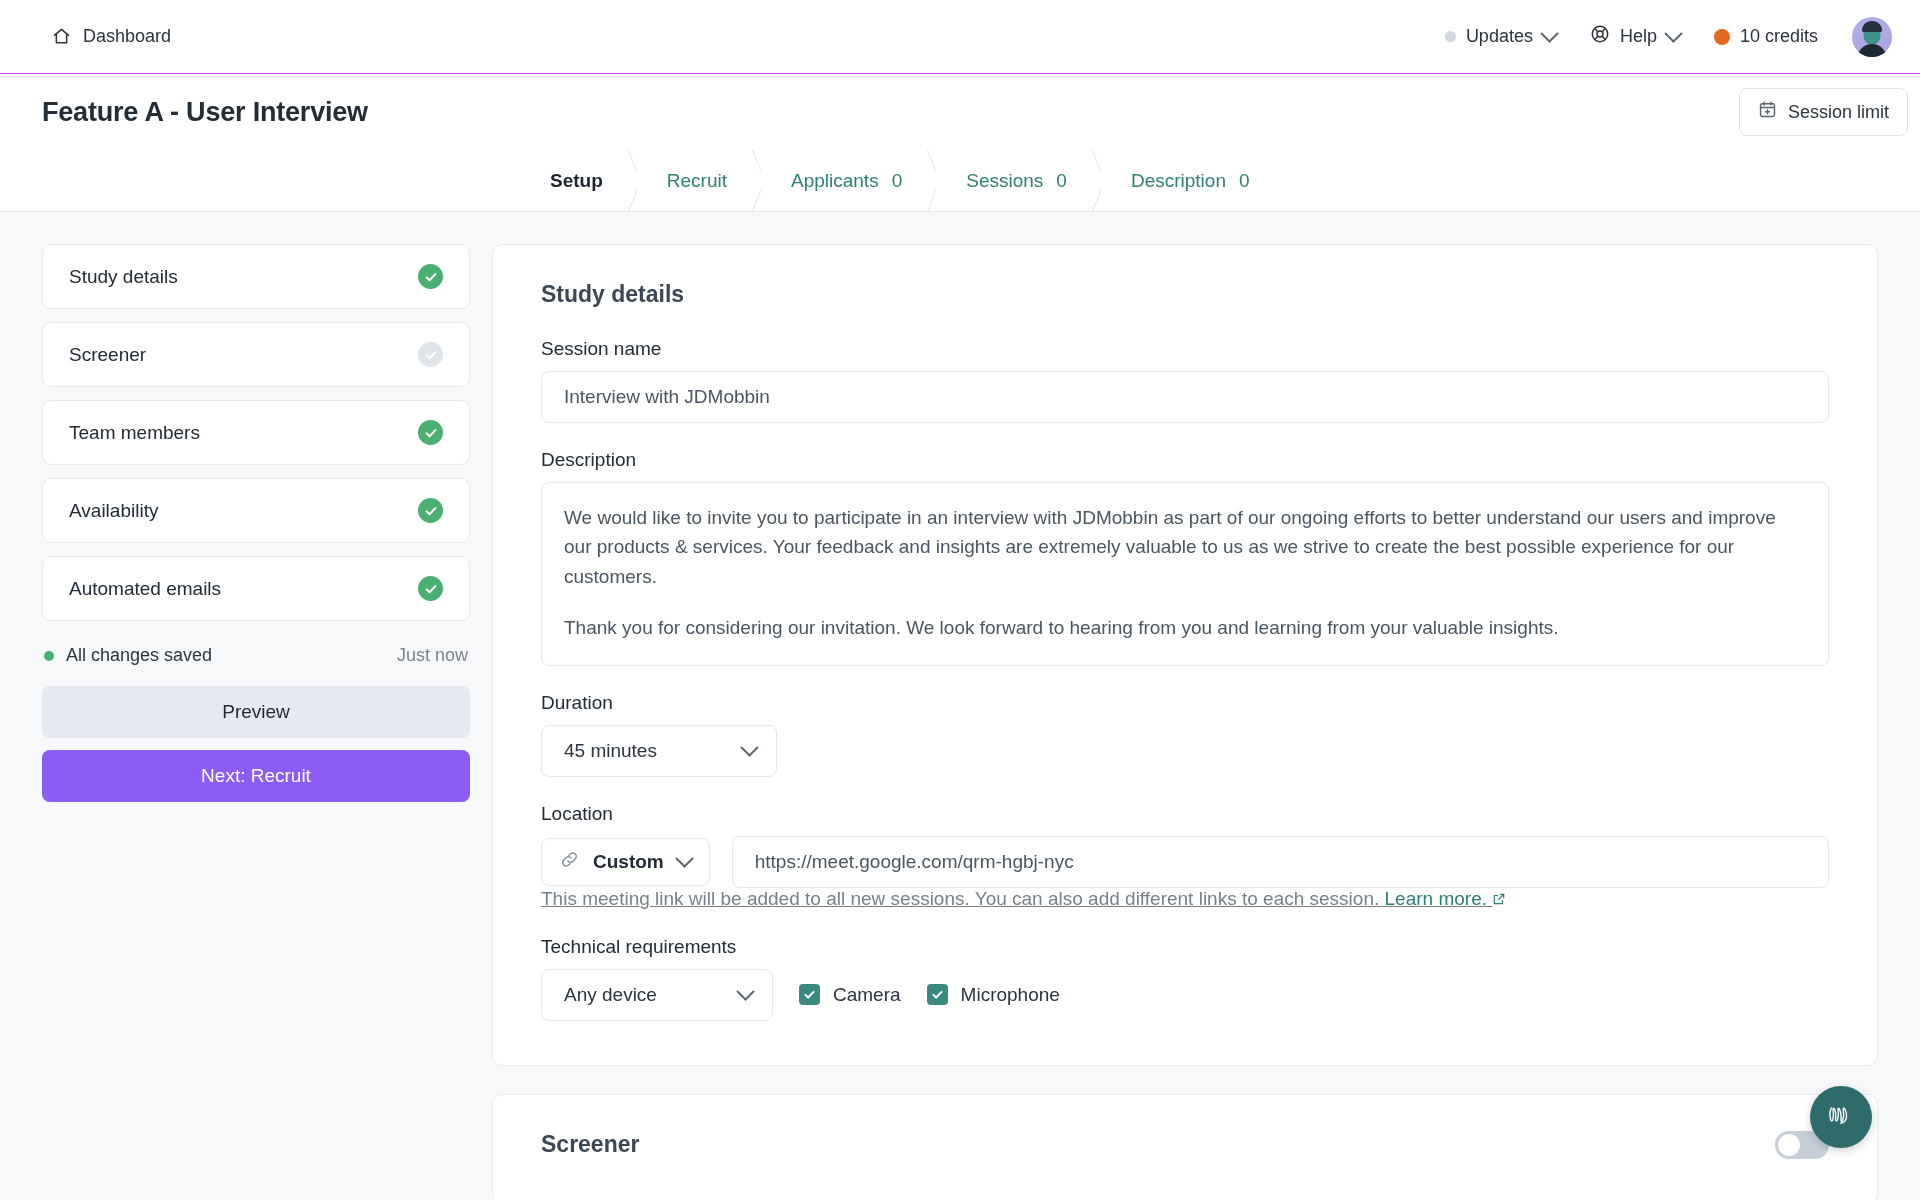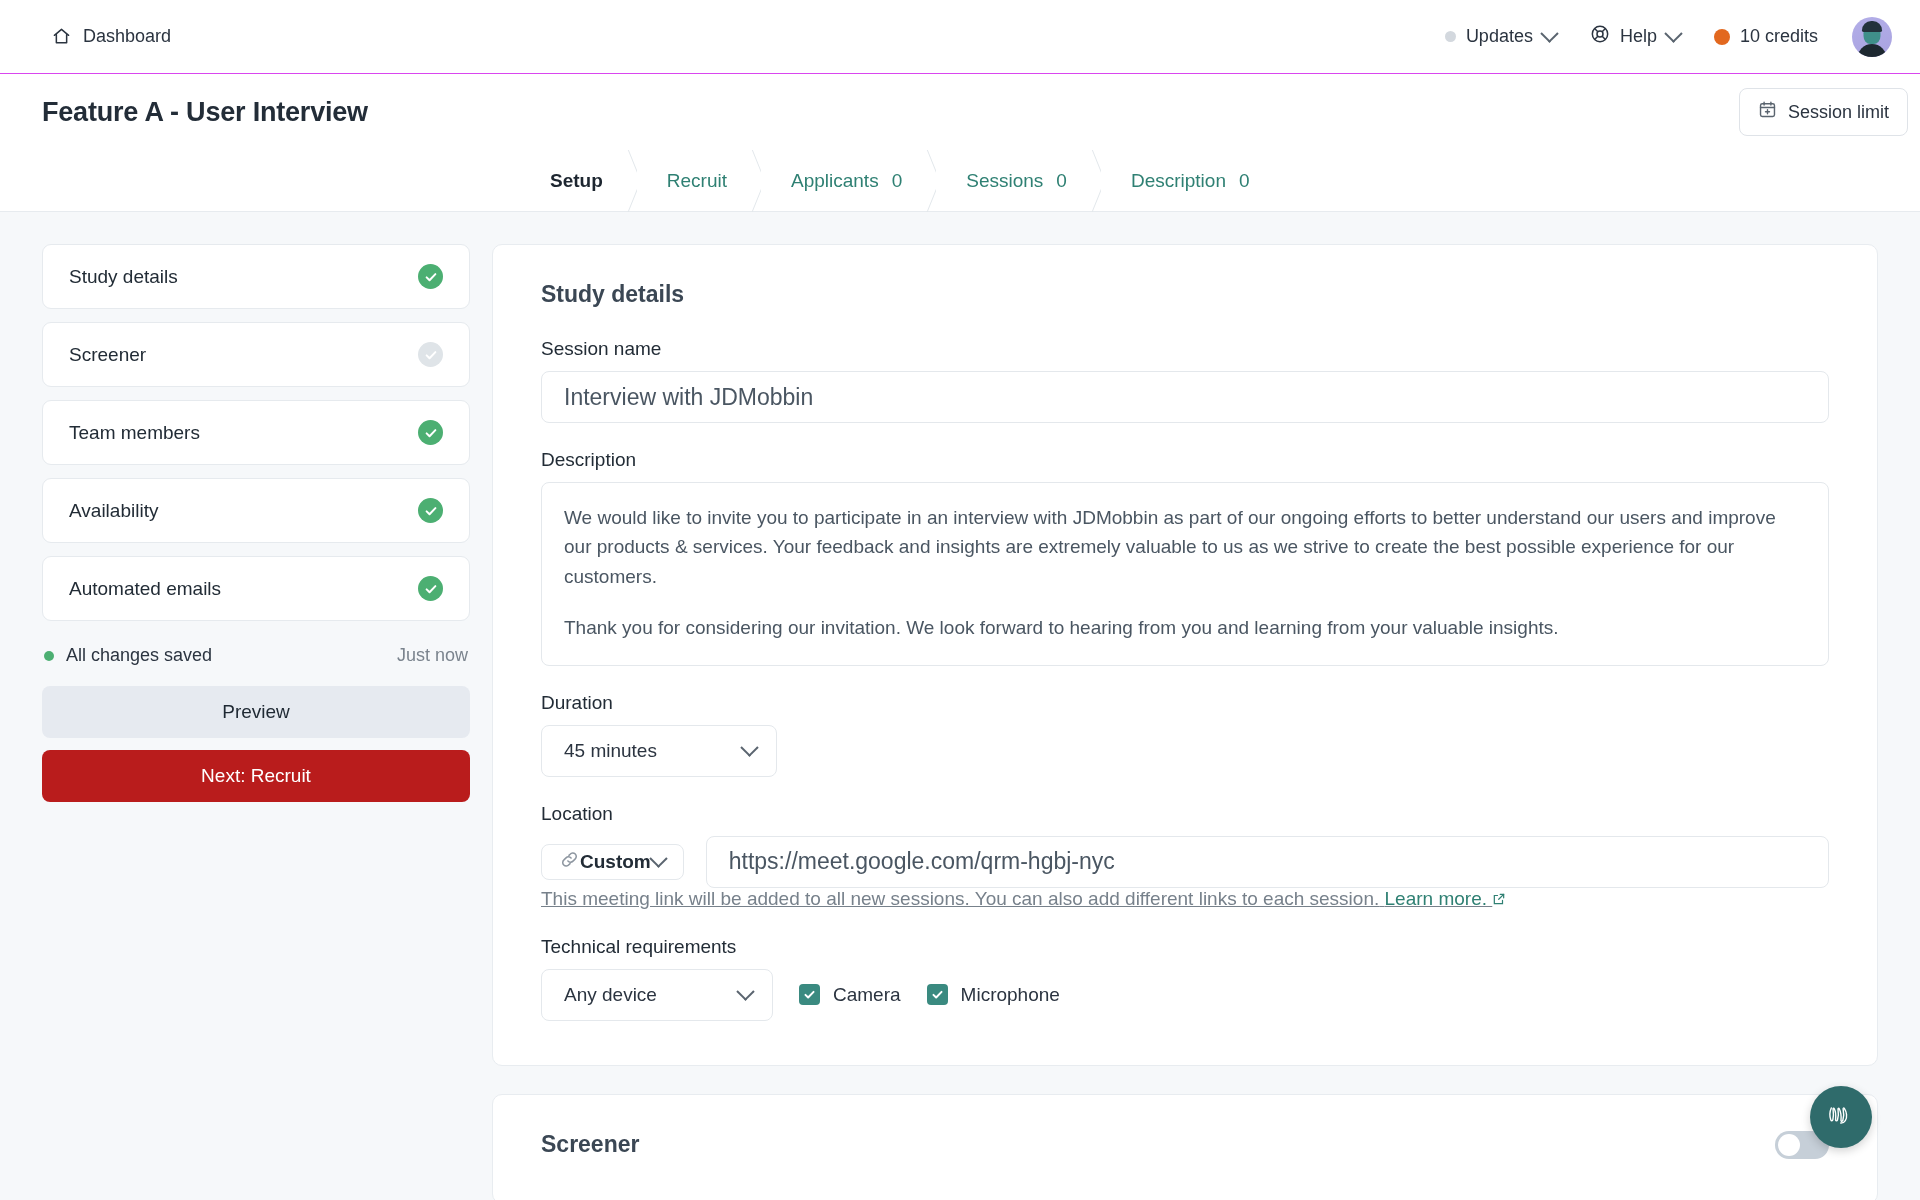--- a/index.html
+++ b/index.html
@@ -194,21 +194,21 @@
 
   .btn-preview {
     width: 100%; height: 52px; border-radius: 8px;
     background: #e6eaf0; color: #1f2933;
     border: none; font-size: 19px; cursor: pointer;
     font-family: inherit;
     margin-bottom: 12px;
   }
   .btn-next {
     width: 100%; height: 52px; border-radius: 8px;
-    background: #b91c1c; color: #ffffff;
+    background: #8b5cf6; color: #ffffff;
     border: none; font-size: 19px; cursor: pointer;
     font-family: inherit;
   }
 
   
   .main-col { flex: 1 1 auto; min-width: 0; }
   .card {
     background: #ffffff;
     border: 1px solid #e8ecf0;
     border-radius: 10px;
@@ -218,21 +218,21 @@
   .card-title {
     font-size: 23px; font-weight: bold; color: #3b4754;
     margin-bottom: 30px;
   }
   .field-label {
     font-size: 19px; color: #222c36; margin-bottom: 11px; display: block;
   }
   .text-input {
     width: 100%; height: 52px;
     border: 1px solid #e4e8ec; border-radius: 8px;
-    padding: 0 22px; font-size: 23px; color: #4a5662;
+    padding: 0 22px; font-size: 19px; color: #4a5662;
     font-family: inherit; background: #fff; outline: none;
   }
   .field-group { margin-bottom: 26px; }
   .desc-box {
     width: 100%;
     border: 1px solid #e4e8ec; border-radius: 8px;
     padding: 20px 22px 22px 22px;
     font-size: 19px; line-height: 1.55; color: #4a5662;
   }
   .desc-box p + p { margin-top: 22px; }
@@ -240,22 +240,22 @@
   .select {
     height: 52px; border: 1px solid #e4e8ec; border-radius: 8px;
     display: inline-flex; align-items: center; justify-content: space-between;
     gap: 26px; padding: 0 20px 0 22px;
     font-size: 19px; color: #2b3440; background: #fff; cursor: pointer;
   }
   .select .chev { border-color: #5a646f; }
 
   .loc-row { display: flex; align-items: center; gap: 22px; }
   .loc-select {
-    height: 36px; border: 1px solid #e4e8ec; border-radius: 8px;
-    display: inline-flex; align-items: center; gap: 1px;
+    height: 48px; border: 1px solid #e4e8ec; border-radius: 8px;
+    display: inline-flex; align-items: center; gap: 14px;
     padding: 0 18px; font-size: 19px; font-weight: bold; color: #222c36;
     background: #fff; cursor: pointer; flex: 0 0 auto;
   }
   .loc-input { flex: 1 1 auto; }
 
   .helper {
     margin-top: 0; font-size: 19px; color: #77818b; text-decoration: underline;
   }
   .helper a { color: #2f8073; text-decoration: none; cursor: pointer; }
 

